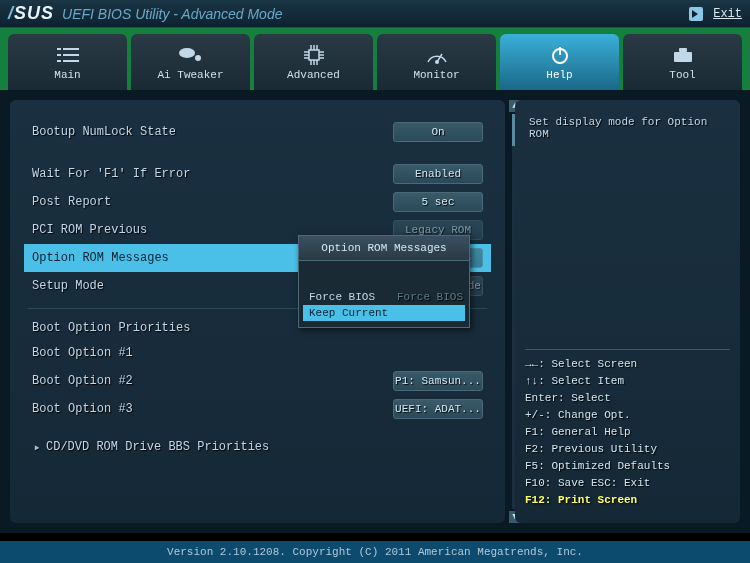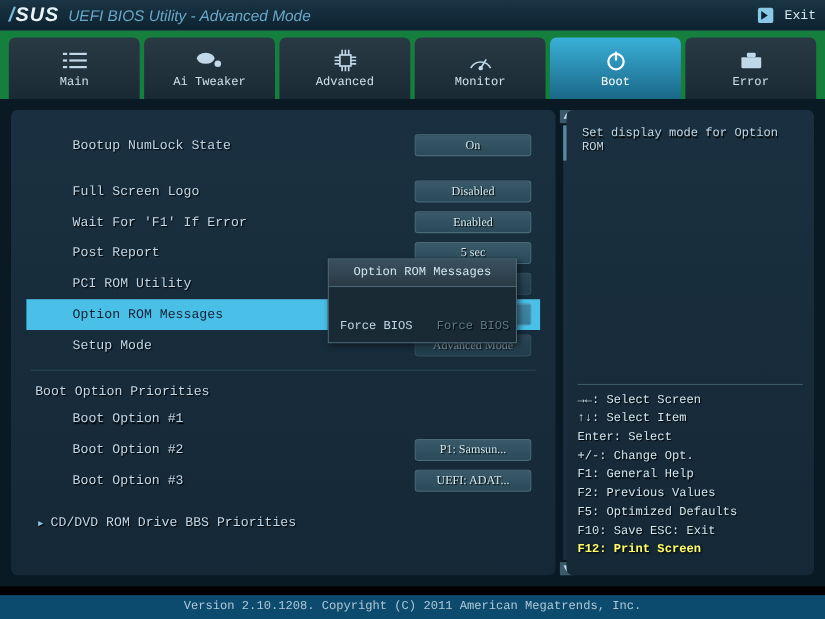--- a/index.html
+++ b/index.html
@@ -36,20 +36,21 @@
   font-size: 14px;
   font-family: Arial, sans-serif;
 }
 .exit-btn {
   margin-left: auto;
   display: flex;
   align-items: flex-end;
   gap: 10px;
   color: #d8e8f0;
   cursor: pointer;
+  text-decoration: underline;
 }
 .exit-icon {
   width: 14px; height: 14px;
   background: #8ac8e8;
   border-radius: 2px;
   display: inline-block;
   position: relative;
 }
 .exit-icon::after {
   content: "";
@@ -109,40 +110,39 @@
   display: flex;
   flex-direction: column;
   position: relative;
 }
 .row {
   display: flex;
   align-items: center;
   height: 28px;
   padding: 0 8px;
 }
-.row-label { flex: 1; color: #c0d8e8; text-shadow: 1px 1px 1px #000; margin-left: 34px; }
+.row-label { flex: 1; color: #c0d8e8; text-shadow: 1px 1px 1px #000; }
 .row.selected {
   background: #4ac0e8;
 }
 .row.selected .row-label { color: #102030; text-shadow: none; }
 .val-btn {
-  width: 106px;
+  width: 90px;
   height: 20px;
   background: linear-gradient(#3a5a6a, #2a4a5a);
   border: 1px solid #4a6a7a;
   border-radius: 3px;
   text-align: center;
   line-height: 18px;
   font-size: 11px;
   color: #d0e8f0;
   cursor: pointer;
   text-shadow: 1px 1px 1px #000;
   overflow: hidden;
   white-space: nowrap;
-  font-family: Liberation Serif, serif;
 }
 .val-btn.dim { opacity: 0.55; }
 .section-divider { height: 1px; background: #2a4858; margin: 8px 4px; }
 .section-head { color: #c0d8e8; padding: 4px 8px; text-shadow: 1px 1px 1px #000; }
 .subitem {
   display: flex; align-items: center; height: 24px; padding: 0 8px;
   color: #c0d8e8; text-shadow: 1px 1px 1px #000;
 }
 .chev {
   display: inline-block; width: 10px; text-align: center; color: #8ac8e8; margin-right: 4px;
@@ -313,57 +313,53 @@
   </div>
   <div class="tab active">
     <span class="tab-icon">
       <svg width="20" height="20" viewBox="0 0 20 20">
           <g fill="none" stroke="#fff" stroke-width="2">
             <circle cx="10" cy="11" r="7"></circle>
             <line x1="10" y1="2" x2="10" y2="10"></line>
           </g>
         </svg>
     </span>
-    <span class="tab-label">Boot</span>
+    <span class="tab-label">Help</span>
   </div>
   <div class="tab">
     <span class="tab-icon">
       <svg width="22" height="16" viewBox="0 0 22 16">
           <g fill="#c0d8e8">
             <rect x="2" y="5" width="18" height="10" rx="1"></rect>
             <rect x="7" y="1" width="8" height="4" rx="1"></rect>
           </g>
         </svg>
     </span>
-    <span class="tab-label">Error</span>
+    <span class="tab-label">Tool</span>
   </div>
 </div>
 
 <div class="content-wrap">
   <div class="main-panel">
 
     <div class="row">
       <span class="row-label">Bootup NumLock State</span>
       <span class="val-btn">On</span>
     </div>
     <div style="height:14px"></div>
     <div class="row">
-      <span class="row-label">Full Screen Logo</span>
-      <span class="val-btn">Disabled</span>
-    </div>
-    <div class="row">
       <span class="row-label">Wait For 'F1' If Error</span>
       <span class="val-btn">Enabled</span>
     </div>
     <div class="row">
       <span class="row-label">Post Report</span>
       <span class="val-btn">5 sec</span>
     </div>
     <div class="row">
-      <span class="row-label">PCI ROM Utility</span>
+      <span class="row-label">PCI ROM Previous</span>
       <span class="val-btn dim">Legacy ROM</span>
     </div>
     <div class="row selected">
       <span class="row-label">Option ROM Messages</span>
       <span class="val-btn dim">Force BIOS</span>
     </div>
     <div class="row">
       <span class="row-label">Setup Mode</span>
       <span class="val-btn dim">Advanced Mode</span>
     </div>
@@ -387,20 +383,21 @@
     <div class="subitem">
       <span class="chev">▸</span>
       <span>CD/DVD ROM Drive BBS Priorities</span>
     </div>
 
     <div class="dropdown">
       <div class="dropdown-title">Option ROM Messages</div>
       <div class="dropdown-body">
         <span class="behind-opt" style="top:30px">Force BIOS</span>
         <div class="opt">Force BIOS</div>
+        <div class="opt sel">Keep Current</div>
       </div>
     </div>
 
     <div class="scrollbar">
       <div class="scroll-arrow">▲</div>
       <div class="scroll-track">
         <div class="scroll-thumb"></div>
       </div>
       <div class="scroll-arrow">▼</div>
     </div>
@@ -408,21 +405,21 @@
 
   <div class="side-panel">
     <div class="help-top">Set display mode for Option ROM</div>
     <div class="help-keys">
       <div class="help-divider"></div>
       <div class="help-line">→←: Select Screen</div>
       <div class="help-line">↑↓: Select Item</div>
       <div class="help-line">Enter: Select</div>
       <div class="help-line">+/-: Change Opt.</div>
       <div class="help-line">F1: General Help</div>
-      <div class="help-line">F2: Previous Values</div>
+      <div class="help-line">F2: Previous Utility</div>
       <div class="help-line">F5: Optimized Defaults</div>
       <div class="help-line">F10: Save  ESC: Exit</div>
       <div class="help-line hi">F12: Print Screen</div>
     </div>
   </div>
 </div>
 
 <div class="footer">Version 2.10.1208. Copyright (C) 2011 American Megatrends, Inc.</div>
 
 </body></html>

